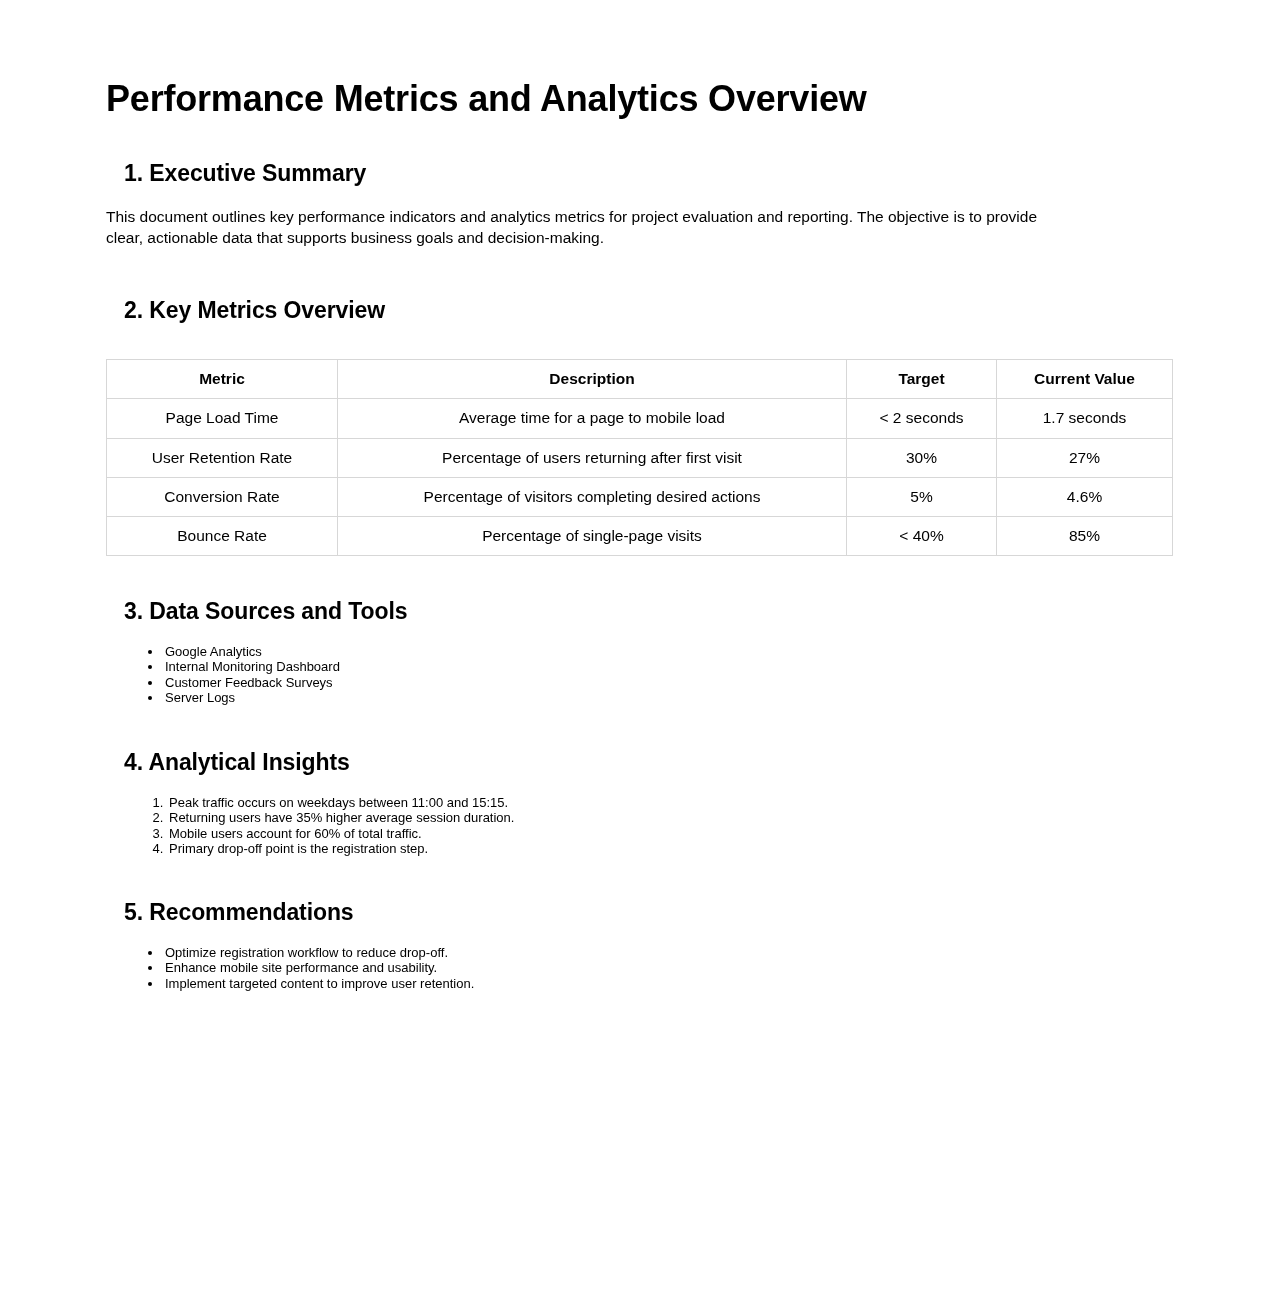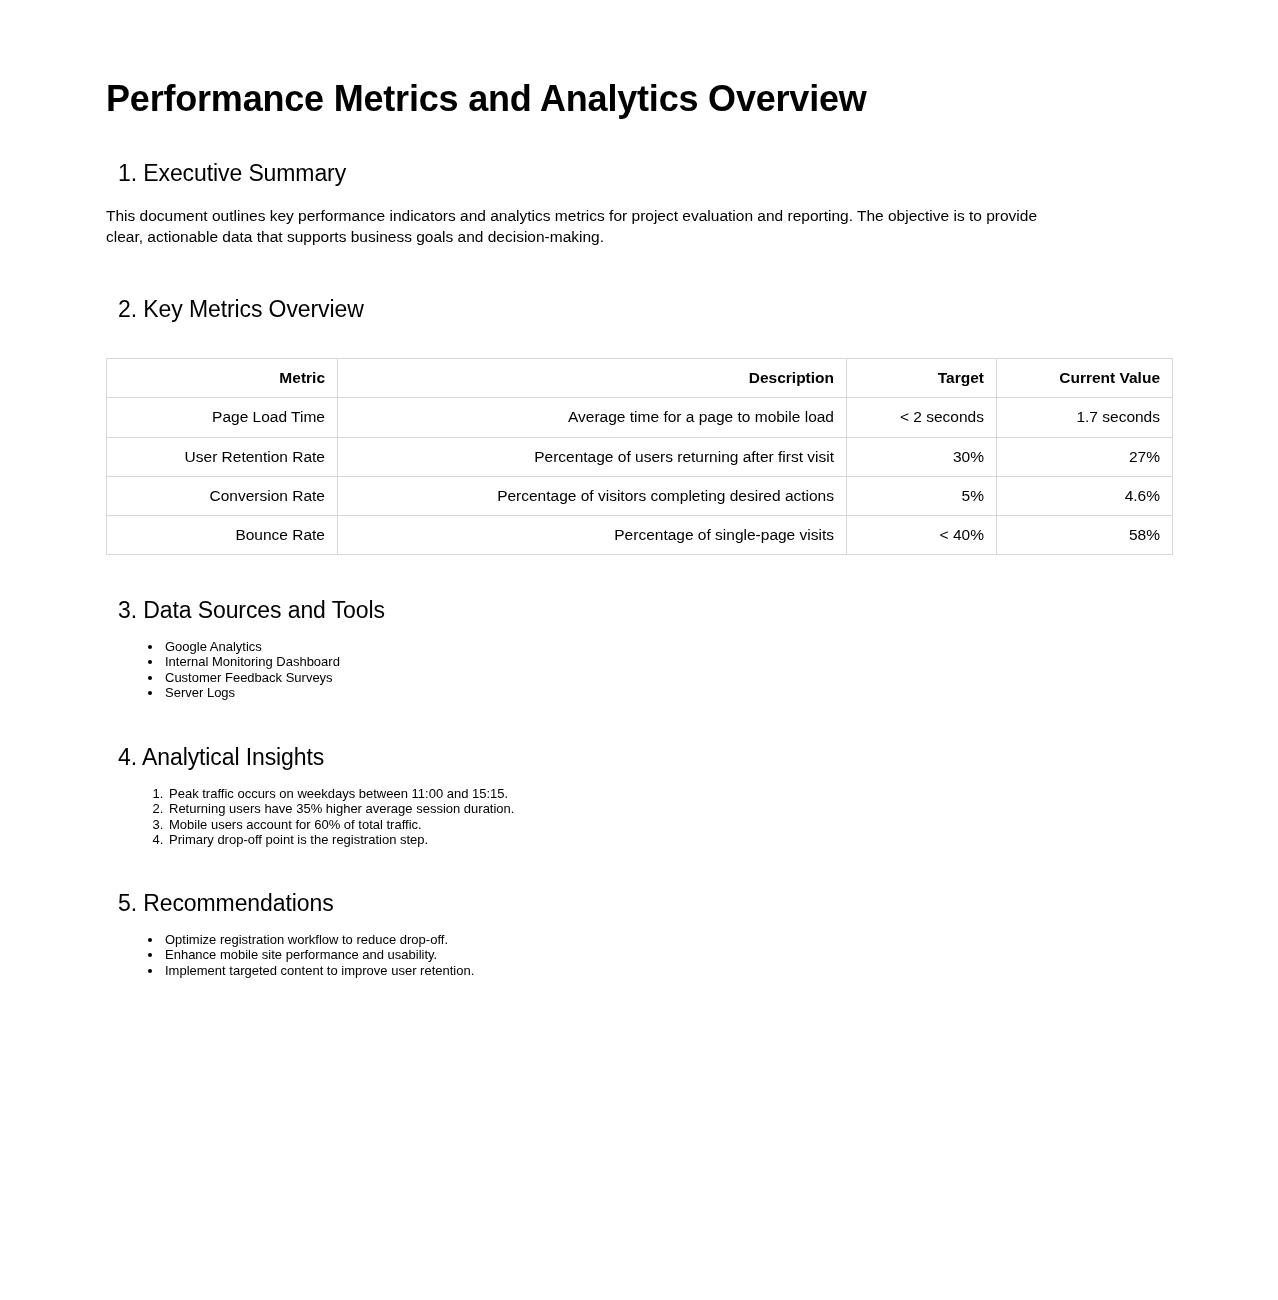--- a/index.html
+++ b/index.html
@@ -24,23 +24,23 @@
   }
   .doc-title {
     font-size: 36px;
     font-weight: bold;
     line-height: 1.15;
     margin: 0 0 0 0;
     letter-spacing: -0.2px;
   }
   .section-heading {
     font-size: 23px;
-    font-weight: normal;
+    font-weight: bold;
     line-height: 1.2;
-    margin: 12px;
+    margin: 18px;
     letter-spacing: -0.1px;
   }
   .sec1-h { margin-top: 41px; }
   .sec2-h { margin-top: 48px; }
   .sec3-h { margin-top: 42px; }
   .sec4-h { margin-top: 43px; }
   .sec5-h { margin-top: 42px; }
 
   .body-text {
     font-size: 15.5px;
@@ -52,21 +52,21 @@
   table.metrics {
     border-collapse: collapse;
     width: 1066px;
     margin-top: 35px;
     table-layout: fixed;
     font-size: 15.5px;
   }
   table.metrics th,
   table.metrics td {
     border: 1px solid #d7d7d7;
-    text-align: right;
+    text-align: center;
     vertical-align: middle;
     padding: 9px 12px 9px 12px;
     line-height: 1.3;
   }
   table.metrics th {
     font-weight: bold;
     height: 18px;
   }
   table.metrics td {
     font-weight: normal;
@@ -134,21 +134,21 @@
       <tr>
         <td>Conversion Rate</td>
         <td>Percentage of visitors completing desired actions</td>
         <td>5%</td>
         <td>4.6%</td>
       </tr>
       <tr>
         <td>Bounce Rate</td>
         <td>Percentage of single-page visits</td>
         <td>&lt; 40%</td>
-        <td>58%</td>
+        <td>85%</td>
       </tr>
     </tbody>
   </table>
 
   <h2 class="section-heading sec3-h">3. Data Sources and Tools</h2>
 
   <ul class="doc-list">
     <li>Google Analytics</li>
     <li>Internal Monitoring Dashboard</li>
     <li>Customer Feedback Surveys</li>

